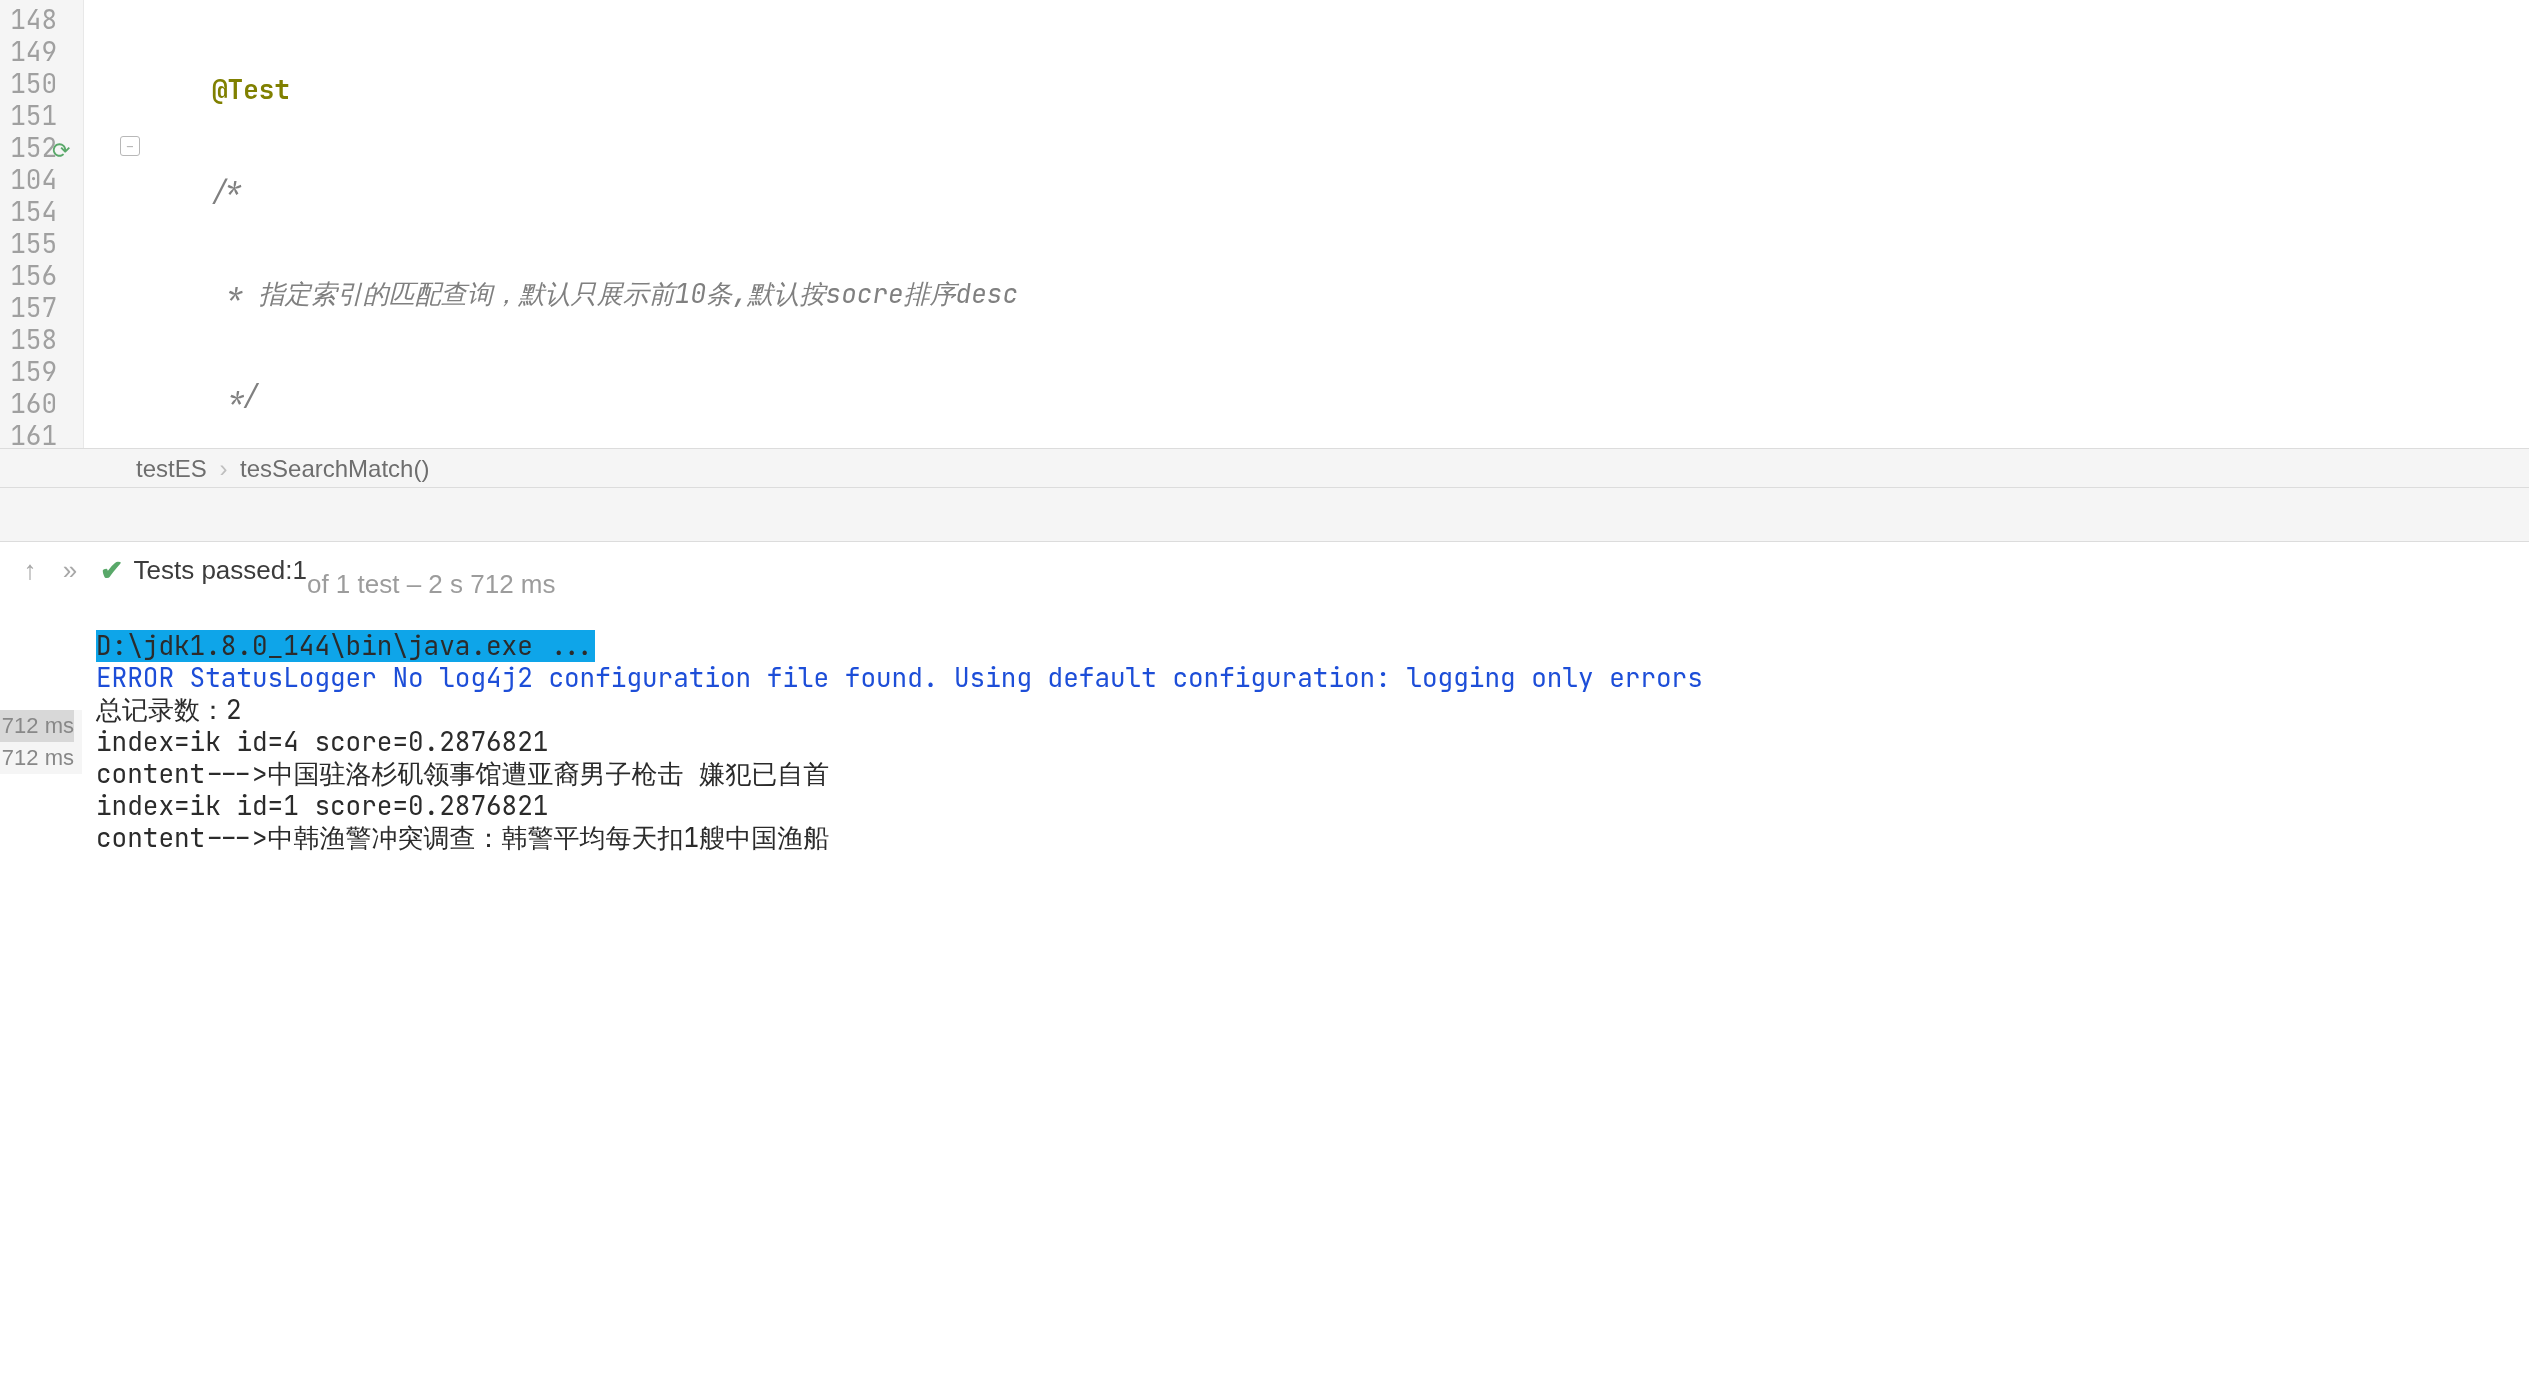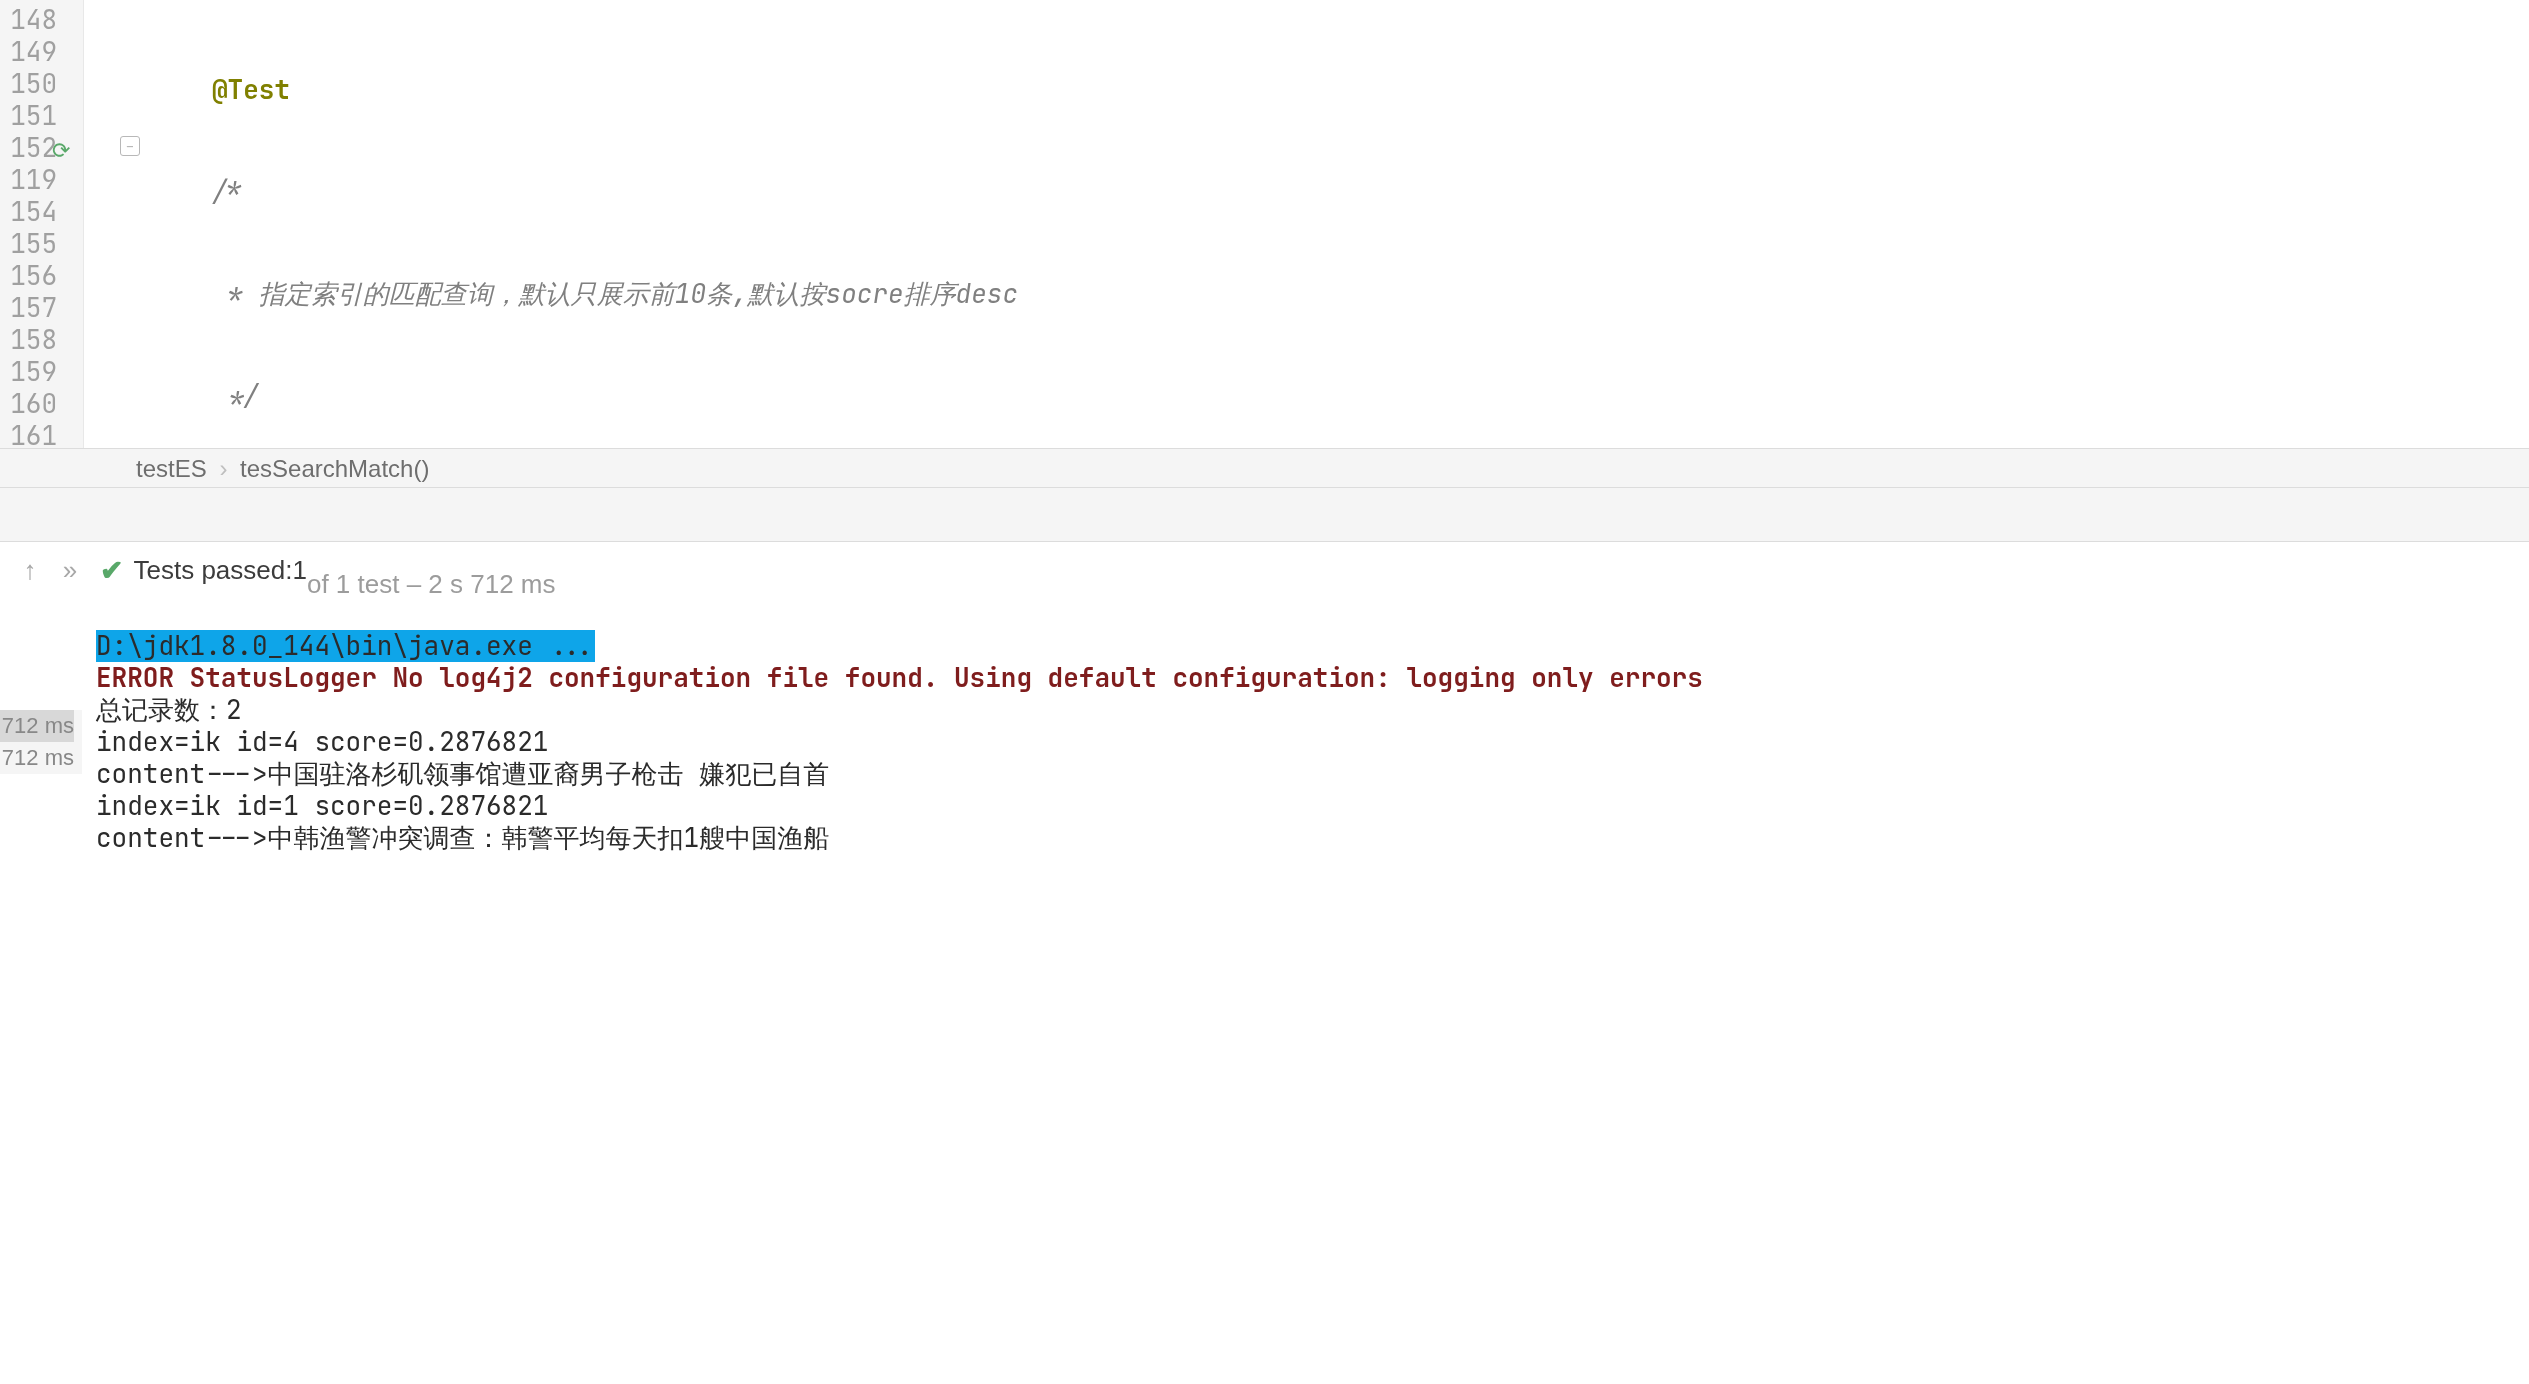--- a/index.html
+++ b/index.html
@@ -119,34 +119,34 @@
 
   .console {
     flex: 1;
     white-space: pre;
     font-family: "JetBrains Mono", Consolas, monospace;
     font-size: 26px;
     line-height: 32px;
     padding-left: 14px;
   }
   .cmd   { color: #2b2b2b; background: #0ea5e9; display: inline-block; }
-  .err   { color: #7f1d1d; font-weight: bold; }
+  .err   { color: #1d4ed8; }
   .out   { color: #2b2b2b; }
 </style>
 </head>
 <body>
 
 <div class="editor">
   <div class="gutter">
     <div class="ln">148</div>
     <div class="ln">149</div>
     <div class="ln">150</div>
     <div class="ln">151</div>
     <div class="ln">152</div>
-    <div class="ln">119</div>
+    <div class="ln">104</div>
     <div class="ln">154</div>
     <div class="ln">155</div>
     <div class="ln">156</div>
     <div class="ln">157</div>
     <div class="ln">158</div>
     <div class="ln">159</div>
     <div class="ln">160</div>
     <div class="ln">161</div>
   </div>
   <div class="vcs-col">

